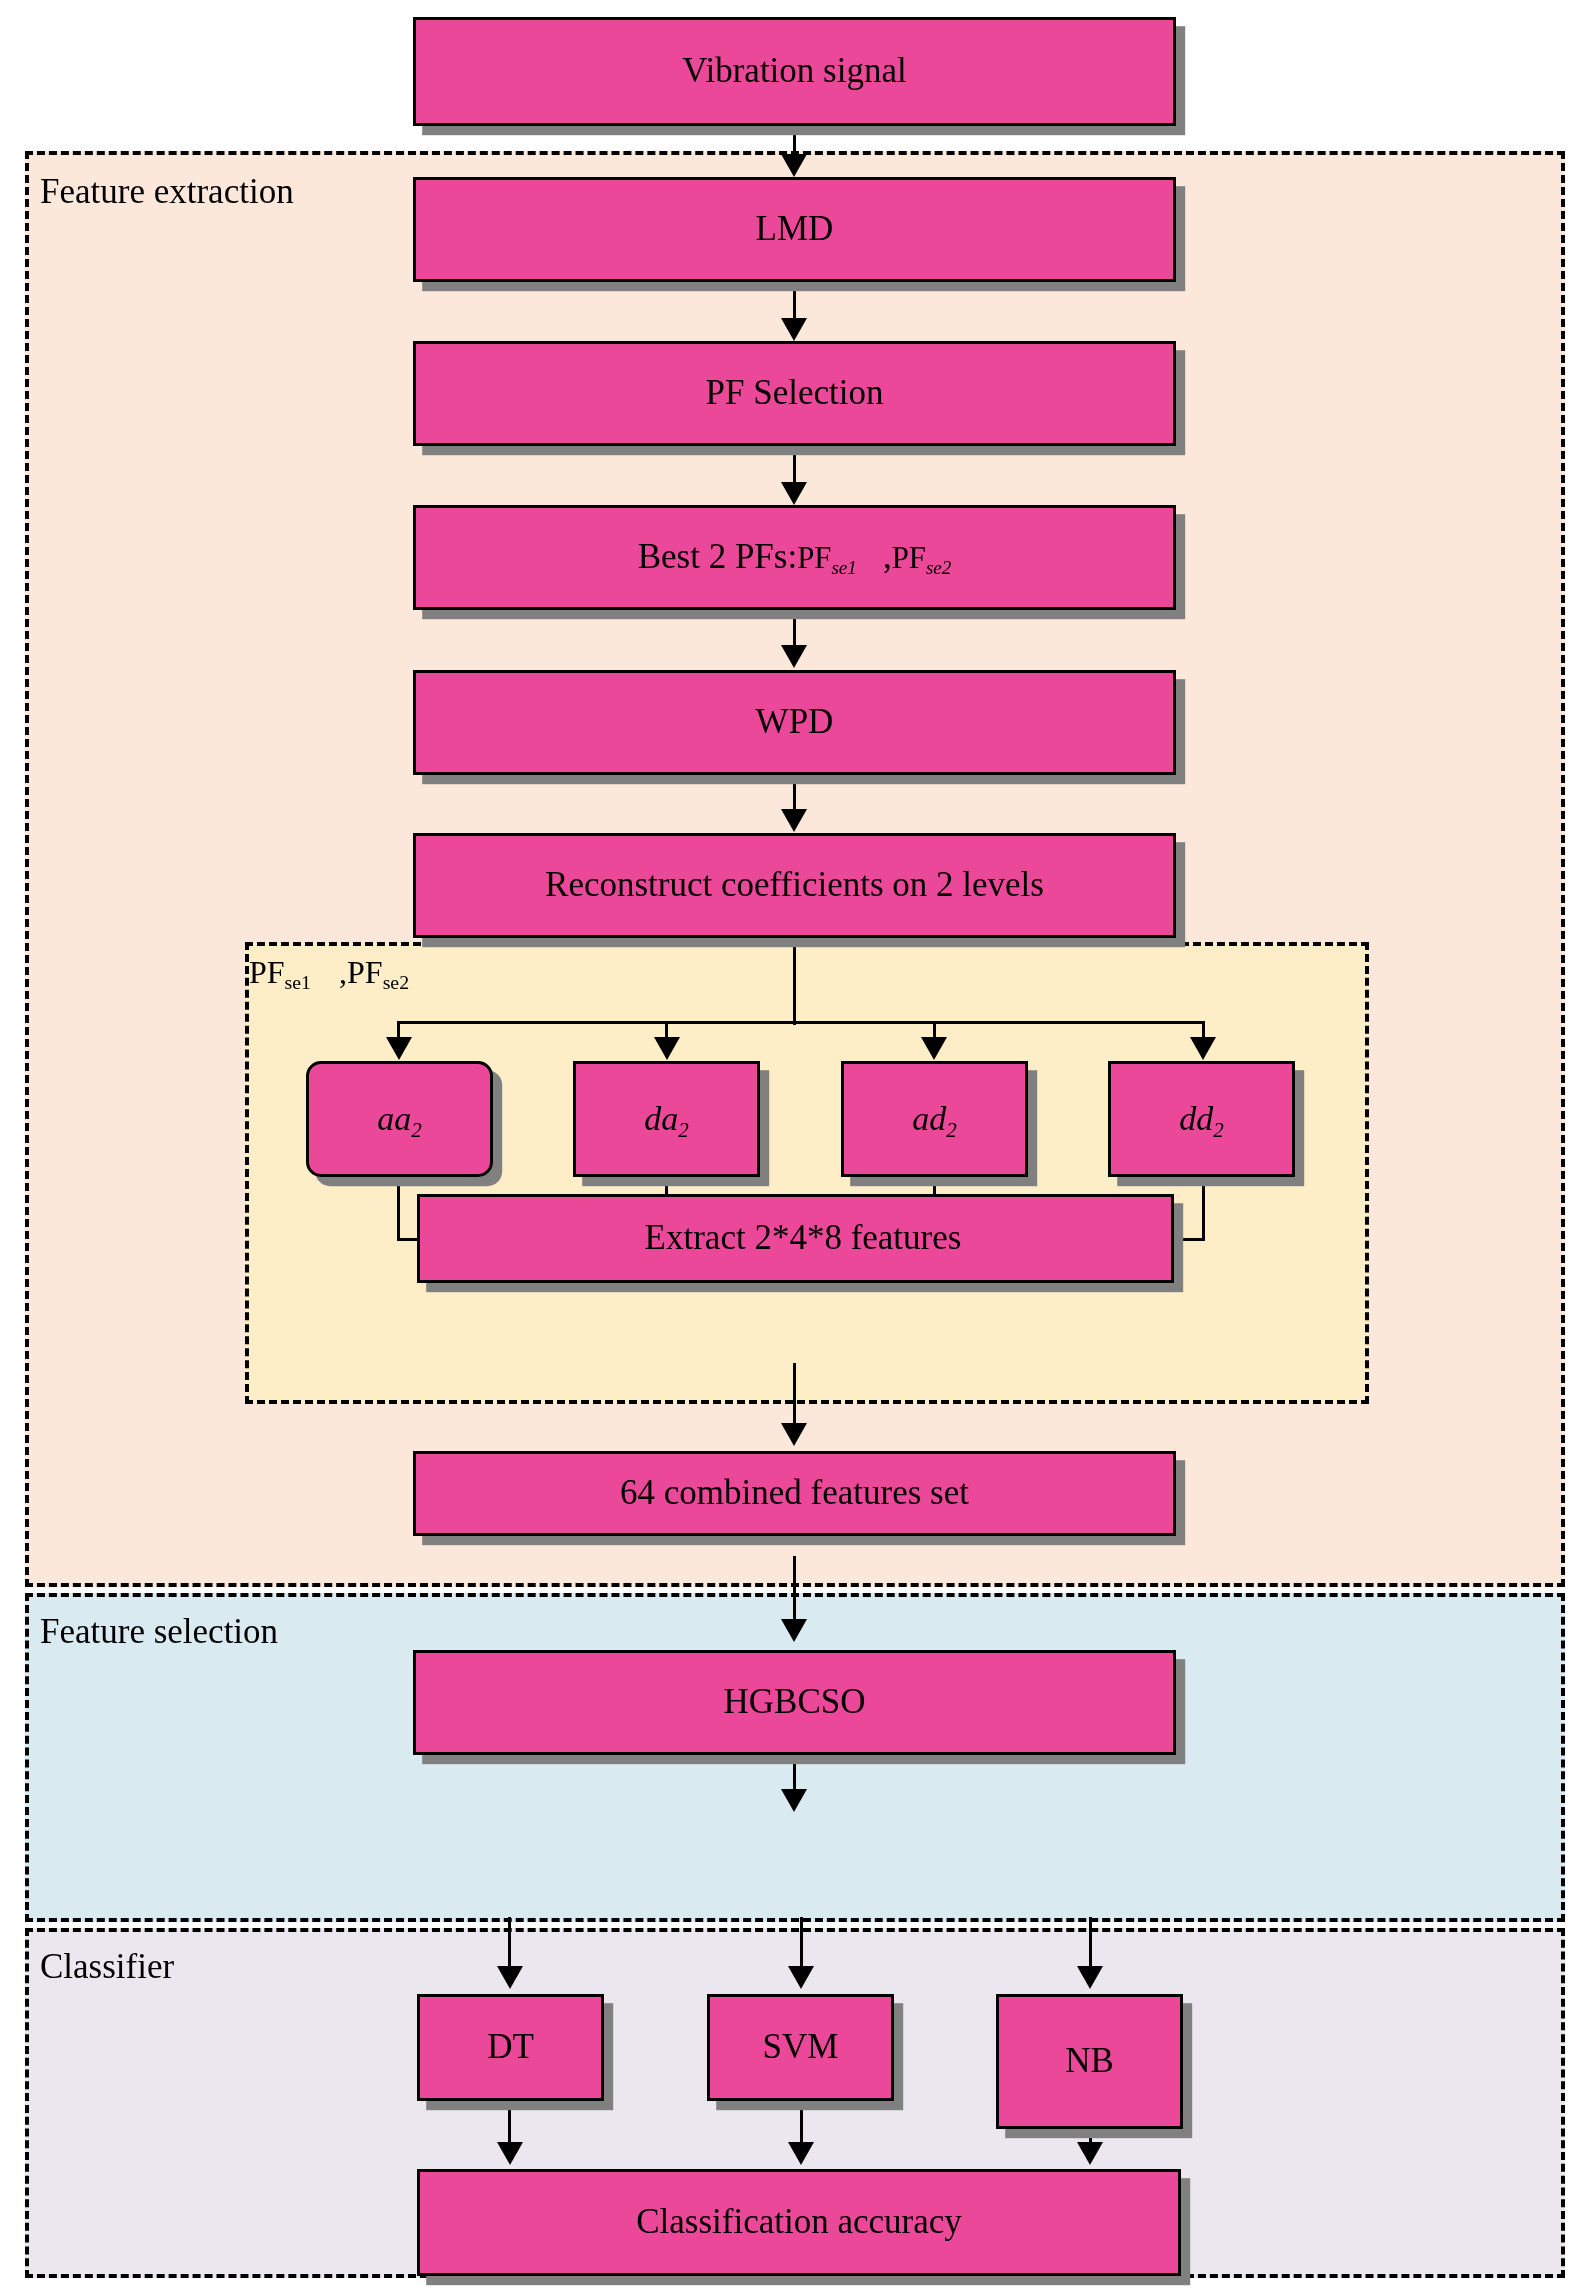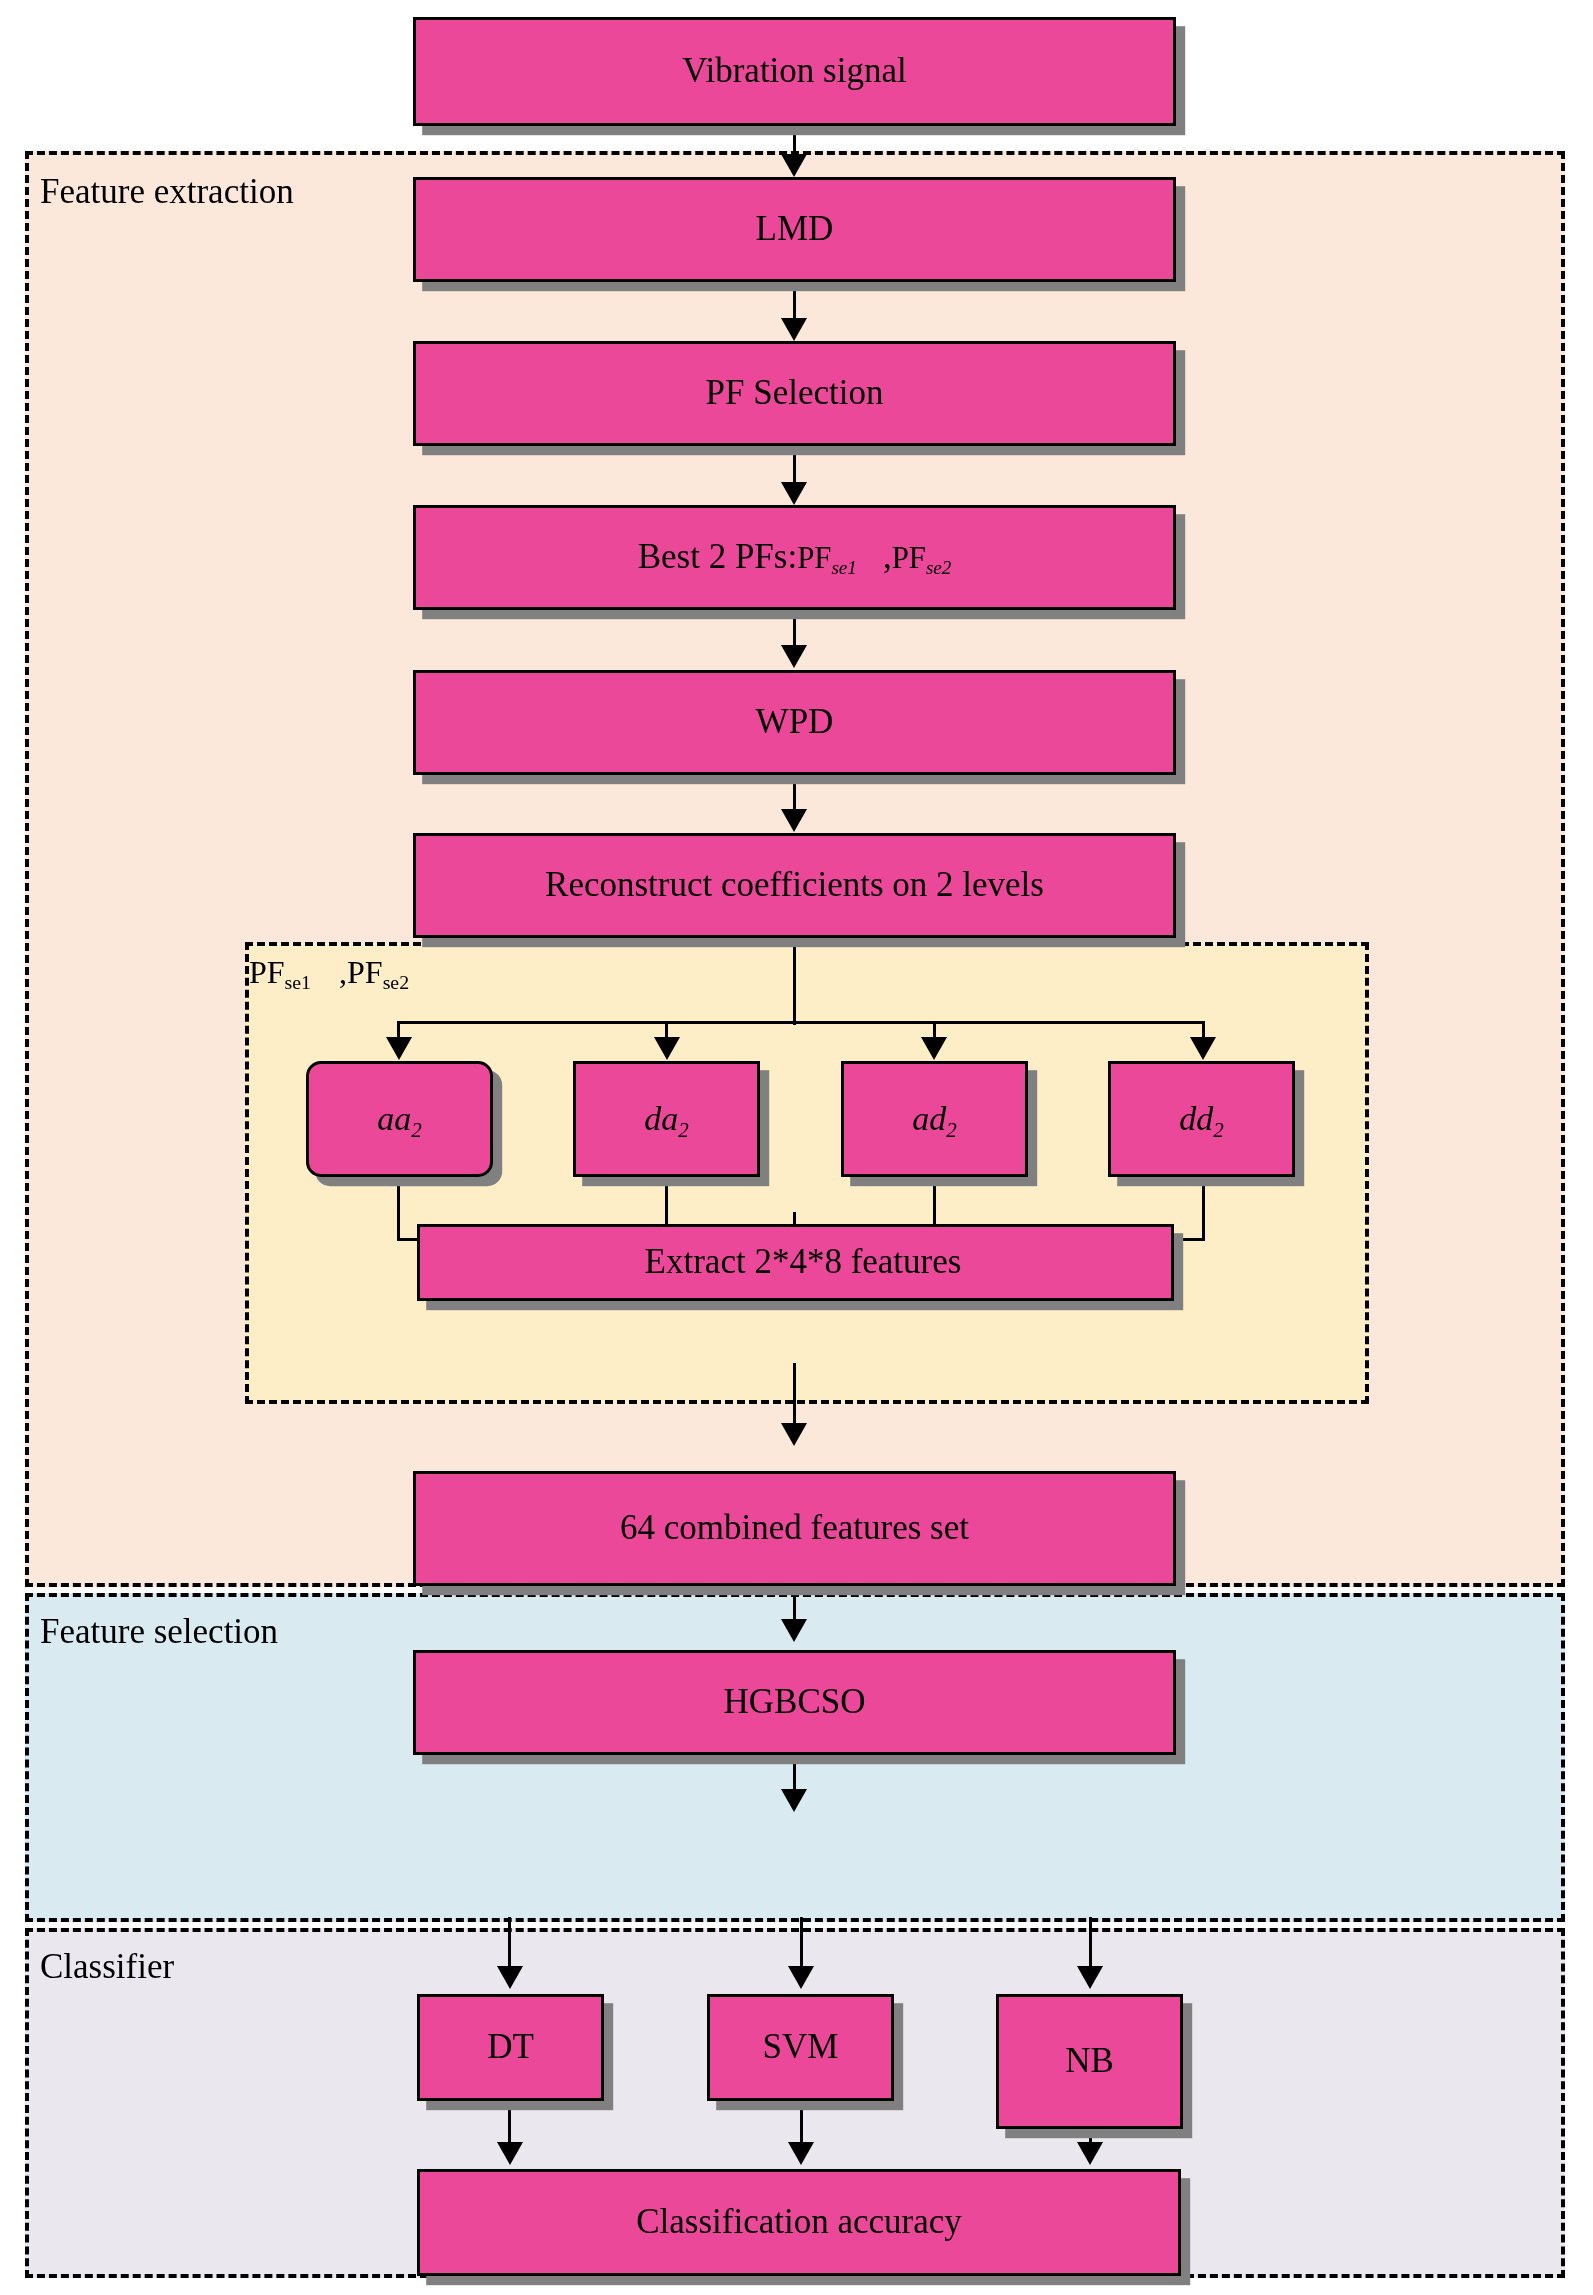--- a/index.html
+++ b/index.html
@@ -148,25 +148,25 @@
   <div class="node small" style="left:573px; top:1061px; width:187px; height:116px;">
     <span class="lbl ital"><span>da</span><sub>2</sub></span>
   </div>
   <div class="node small" style="left:841px; top:1061px; width:187px; height:116px;">
     <span class="lbl ital"><span>ad</span><sub>2</sub></span>
   </div>
   <div class="node small" style="left:1108px; top:1061px; width:187px; height:116px;">
     <span class="lbl ital"><span>dd</span><sub>2</sub></span>
   </div>
 
-  <div class="node" style="left:417px; top:1224px; width:757px; height:77px;padding-left:15px;">
+  <div class="node" style="left:417px; top:1194px; width:757px; height:89px;padding-left:15px;">
     <span class="lbl">Extract 2*4*8 features</span>
   </div>
 
-  <div class="node" style="left:413px; top:1451px; width:763px; height:115px;margin-top:20px;">
+  <div class="node" style="left:413px; top:1451px; width:763px; height:85px;">
     <span class="lbl">64 combined features set</span>
   </div>
 
   <div class="node" style="left:413px; top:1650px; width:763px; height:105px;">
     <span class="lbl">HGBCSO</span>
   </div>
 
 
   <div class="node" style="left:417px; top:1994px; width:187px; height:107px;">
     <span class="lbl">DT</span>

